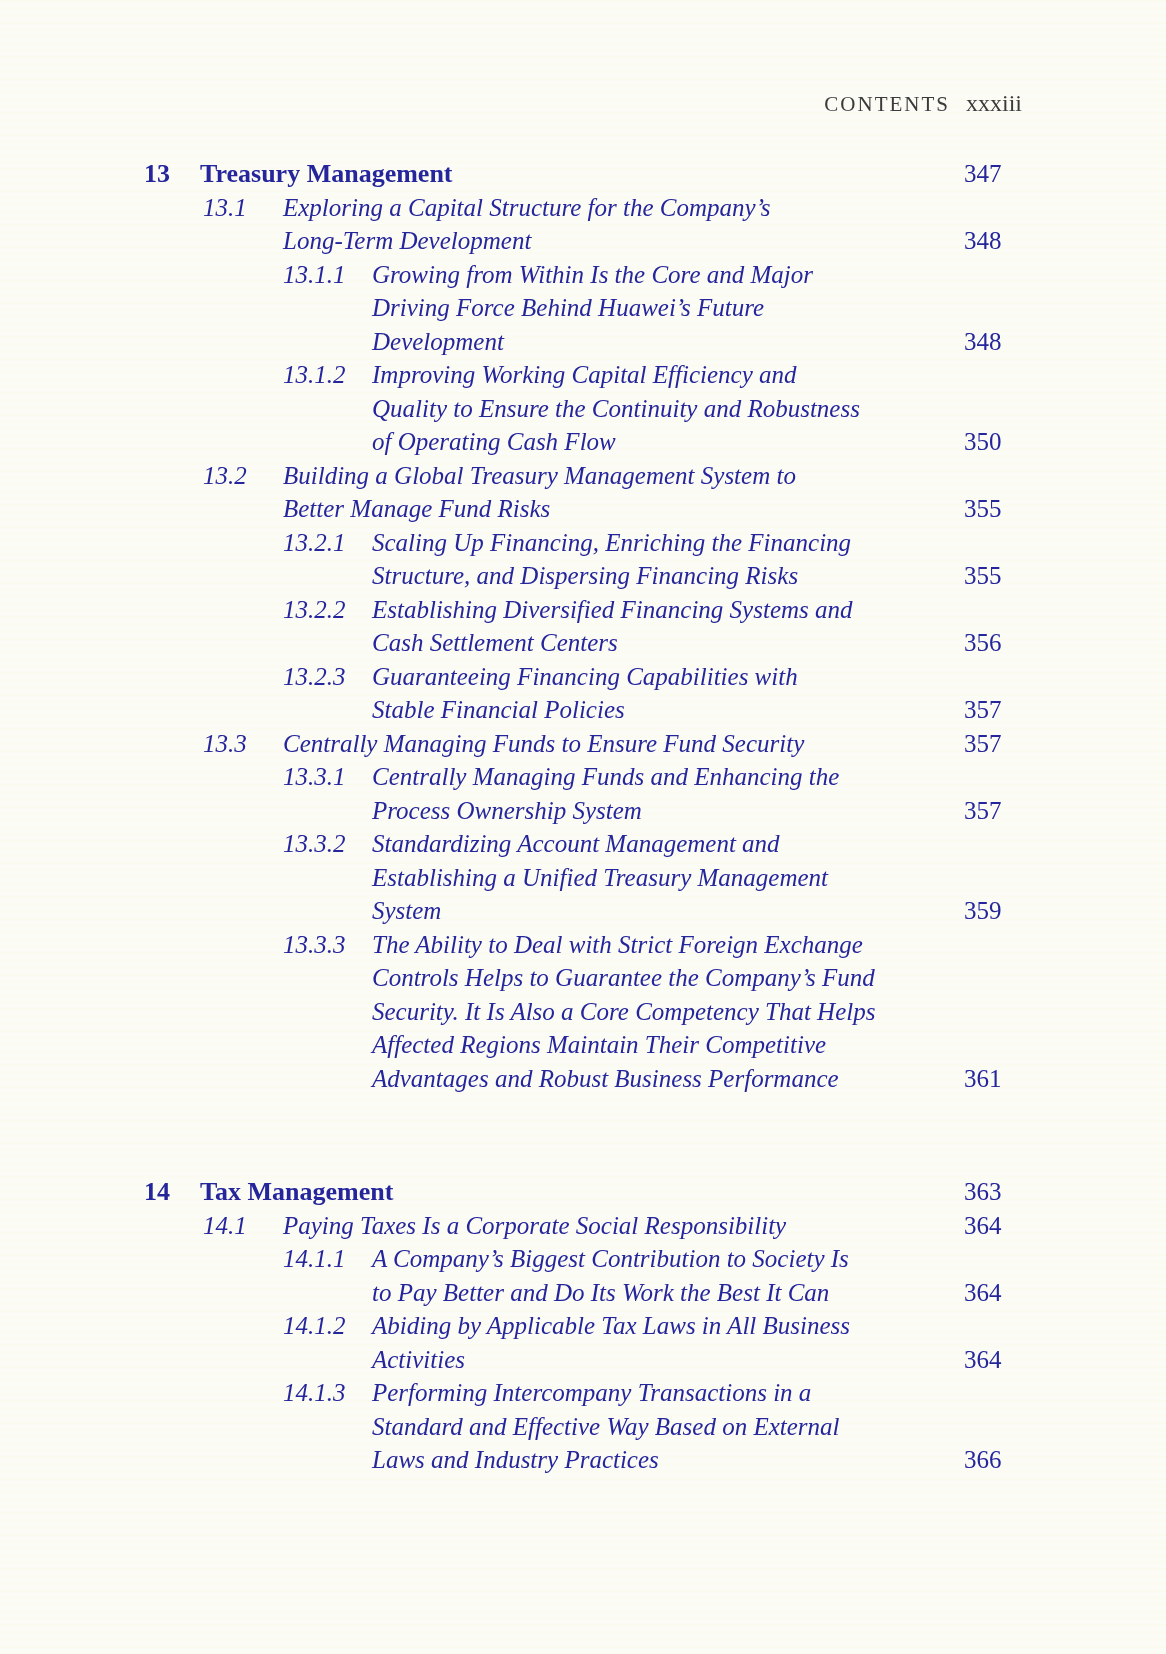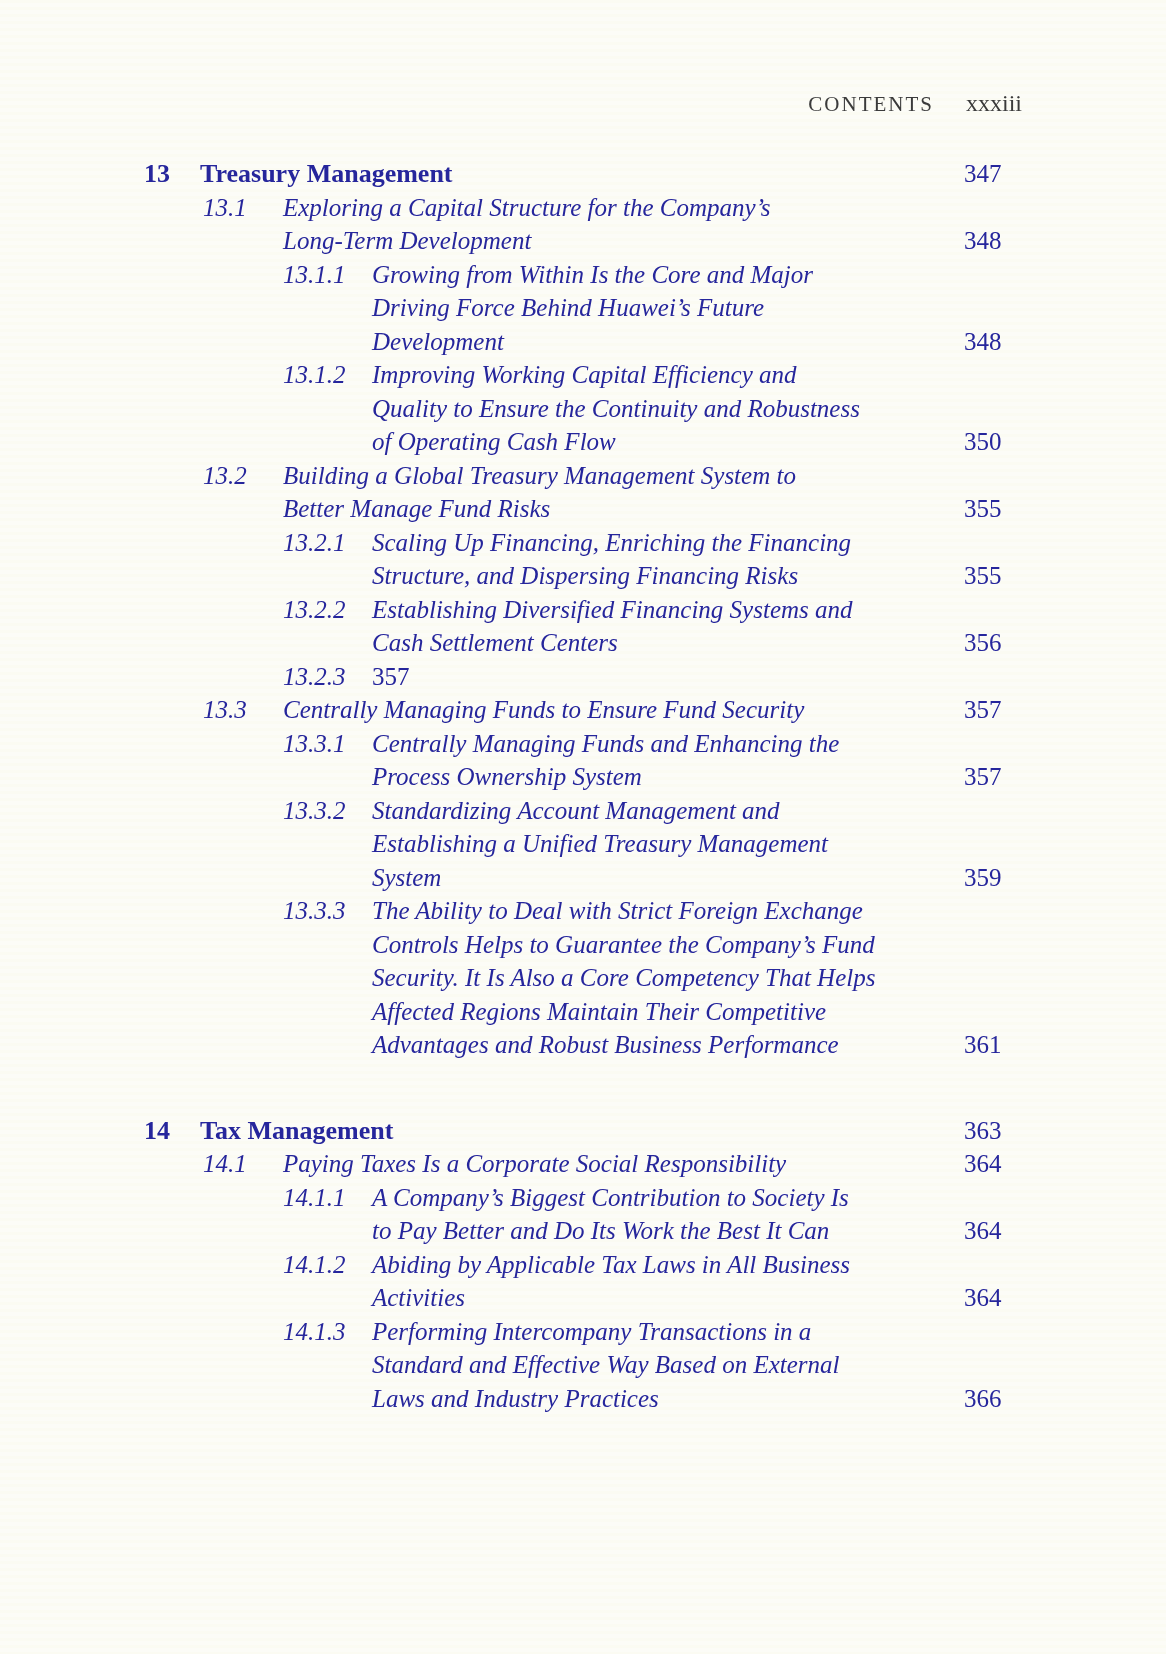--- a/index.html
+++ b/index.html
@@ -15,36 +15,36 @@
     background:
       repeating-linear-gradient(180deg,
         rgba(250,250,238,.5) 0px, rgba(250,250,238,.5) 3px,
         rgba(255,255,255,0) 3px, rgba(255,255,255,0) 7px),
       #fcfcf7;
   }
   
   .running-header{
     position:absolute;
     top:90px; right:144px;
-    display:flex; align-items:baseline; gap:32px;
+    display:flex; align-items:baseline; gap:16px;
     color:#3b3b3b;
     font-size:22px;
   }
   .running-header .contents-label{ letter-spacing:2px; font-size:21px; }
   .running-header .folio{ font-size:24px; }
 
   
   .toc{
     position:absolute;
     left:144px; top:157px; width:878px;
     color:#26269c;
     font-size:25px;
     line-height:33.5px;
   }
-  .chapter-block + .chapter-block{ margin-top:52px; }
+  .chapter-block + .chapter-block{ margin-top:80px; }
 
   .row{ display:flex; }
   .row .num{ flex:0 0 auto; font-style:italic; }
   .row .text{ flex:1 1 auto; font-style:italic; white-space:pre-line; }
   .row .page{
     flex:0 0 58px; 
     align-self:flex-end;
     font-style:normal;
   }
 
@@ -109,20 +109,22 @@
           <span class="page">355</span>
         </div>
         <div class="row lvl2">
           <span class="num">13.2.2</span>
           <span class="text">Establishing Diversified Financing Systems and
 Cash Settlement Centers</span>
           <span class="page">356</span>
         </div>
         <div class="row lvl2">
           <span class="num">13.2.3</span>
+          <span class="text">Guaranteeing Financing Capabilities with
+Stable Financial Policies</span>
           <span class="page">357</span>
         </div>
         <div class="row lvl1">
           <span class="num">13.3</span>
           <span class="text">Centrally Managing Funds to Ensure Fund Security</span>
           <span class="page">357</span>
         </div>
         <div class="row lvl2">
           <span class="num">13.3.1</span>
           <span class="text">Centrally Managing Funds and Enhancing the

